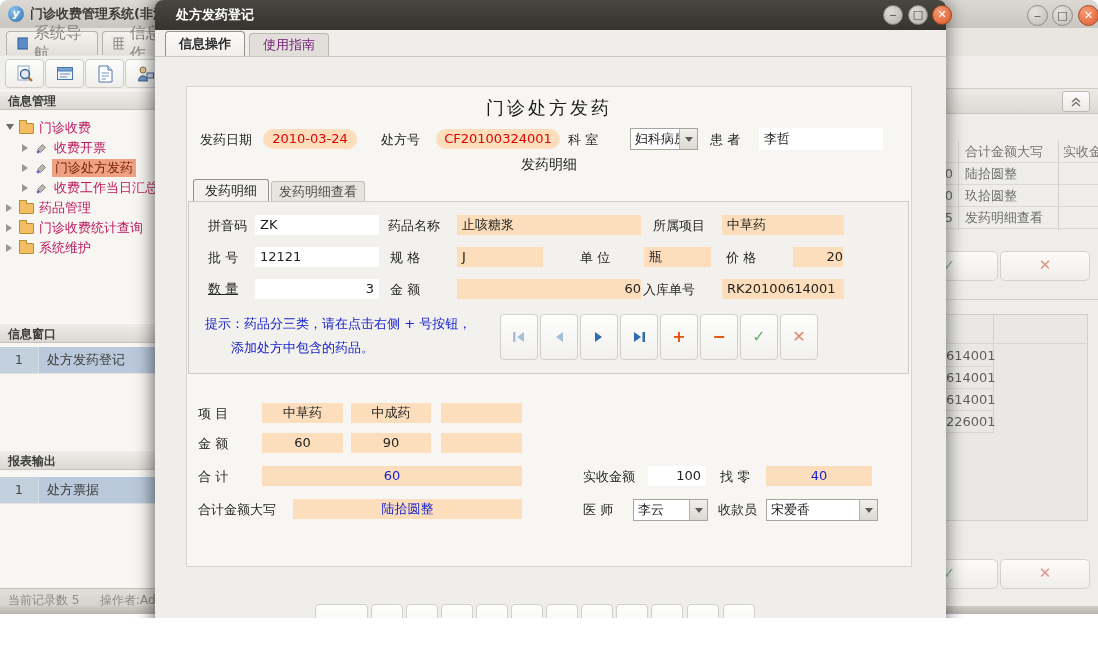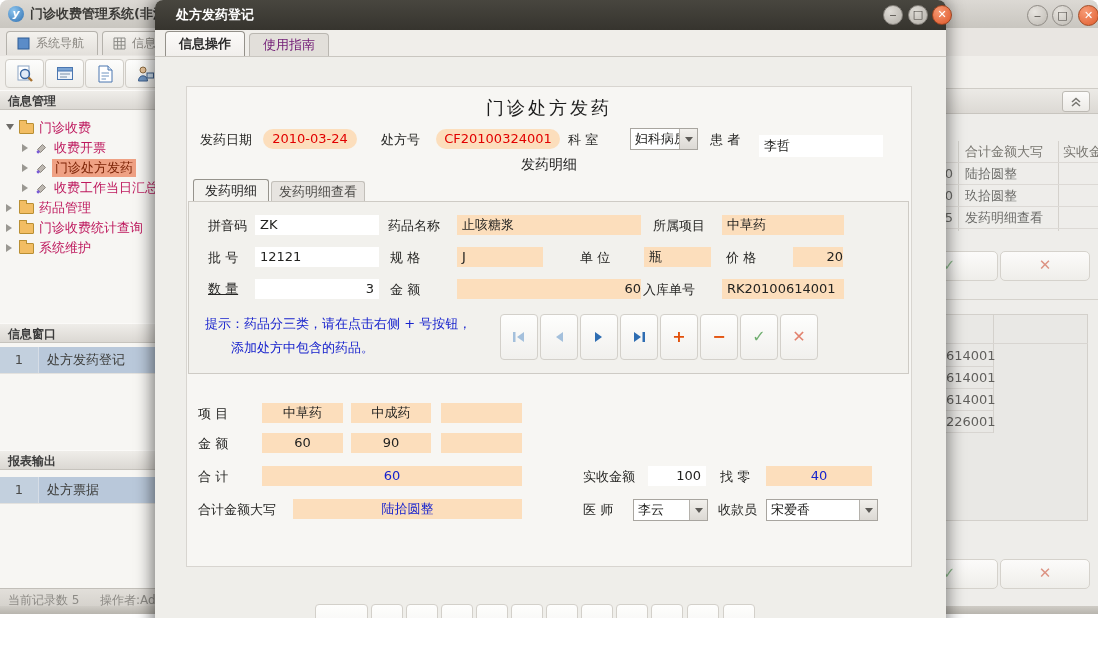--- a/index.html
+++ b/index.html
@@ -15,21 +15,21 @@
   .mw-logo{position:absolute;left:8px;top:6px;width:16px;height:16px;border-radius:50%;
     background:radial-gradient(circle at 35% 30%,#8cc4ee,#2f6fb0);color:#fff;font-size:11px;font-weight:bold;
     font-style:italic;text-align:center;line-height:16px;}
   .mw-title{position:absolute;left:30px;top:0;height:28px;line-height:28px;font-size:13px;font-weight:bold;color:#3b3a37;white-space:nowrap;}
   .winbtn{position:absolute;top:5px;width:21px;height:21px;border-radius:50%;
     background:radial-gradient(circle at 35% 30%,#e8e5e0,#bdb9b2);border:1px solid #8f8b85;box-sizing:border-box;
     color:#4a4742;font-size:11px;text-align:center;line-height:19px;}
   .winbtn.close{background:radial-gradient(circle at 35% 30%,#f79c77,#e05b2c);border-color:#a14a24;color:#fff;}
   .mw-tabrow{position:absolute;left:0;top:28px;width:100%;height:28px;background:#e9e6e2;border-bottom:1px solid #c6c3bd;}
   .mw-tab{position:absolute;top:3px;height:24px;border:1px solid #b5b2ac;border-bottom:none;border-radius:4px 4px 0 0;
-    background:linear-gradient(#f4f2ee,#e3e0db);font-size:12px;color:#8a8781;display:flex;align-items:center;gap:6px;padding:0 10px;box-sizing:border-box;}
+    background:linear-gradient(#f4f2ee,#e3e0db);font-size:16px;color:#8a8781;display:flex;align-items:center;gap:6px;padding:0 10px;box-sizing:border-box;}
   .mw-toolbar{position:absolute;left:0;top:56px;width:100%;height:34px;background:#f1efeb;border-bottom:1px solid #d8d5d0;}
   .tbtn{position:absolute;top:3px;width:37px;height:27px;border:1px solid #d0cdc7;border-radius:4px;
     background:linear-gradient(#fdfdfc,#efeeea);display:flex;align-items:center;justify-content:center;}
 
   
   .side-panel{position:absolute;left:0;top:90px;width:156px;height:498px;background:#f7f6f3;}
   .sec-hdr{position:absolute;left:0;width:156px;height:20px;background:linear-gradient(#efede9,#dbd8d3);
     border-top:1px solid #fbfaf8;border-bottom:1px solid #c6c3bd;font-size:12px;font-weight:bold;color:#3c3c3c;
     line-height:20px;padding-left:8px;box-sizing:border-box;}
   .tree-item{position:absolute;left:0;width:156px;height:20px;}
@@ -303,21 +303,21 @@
     <span class="lb" style="left:226px;top:129px;">处方号</span>
     <div class="pf c red" style="left:281px;top:129px;width:124px;">CF20100324001</div>
     <span class="lb" style="left:413px;top:129px;">科 室</span>
     <div class="combo" style="left:475px;top:128px;width:68px;">
       <div class="combo-txt">妇科病房</div>
       <div class="combo-btn">
           <span class="dd-tri"></span>
         </div>
     </div>
     <span class="lb" style="left:555px;top:129px;">患 者</span>
-    <div class="wi l" style="left:604px;top:128px;width:124px;height:22px;line-height:22px;margin-top:7px;">李哲</div>
+    <div class="wi l" style="left:604px;top:128px;width:124px;height:22px;line-height:22px;">李哲</div>
 
     <div class="abs" style="left:31px;top:156px;width:726px;text-align:center;font-size:14px;color:#1c1c1c;">发药明细</div>
 
     <div class="dtab active" style="left:38px;width:76px;">发药明细</div>
     <div class="dtab inactive" style="left:116px;width:94px;">发药明细查看</div>
 
     <div class="detail-panel"></div>
 
     <span class="lb" style="left:53px;top:215px;">拼音码</span>
     <div class="wi l" style="left:100px;top:215px;width:124px;">ZK</div>

